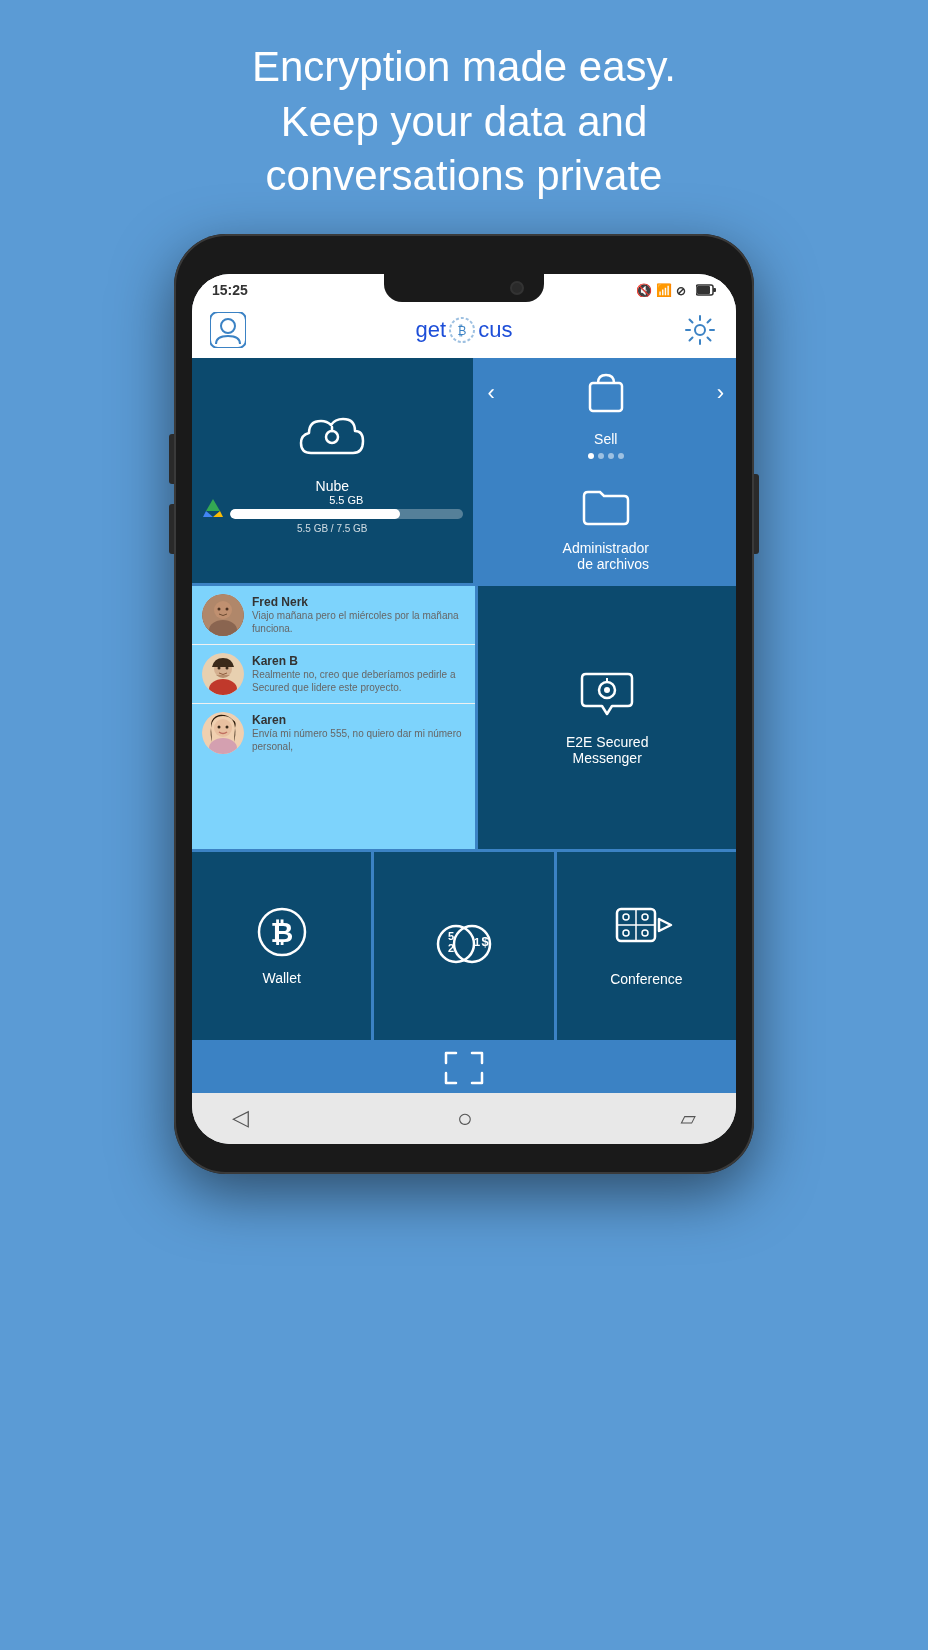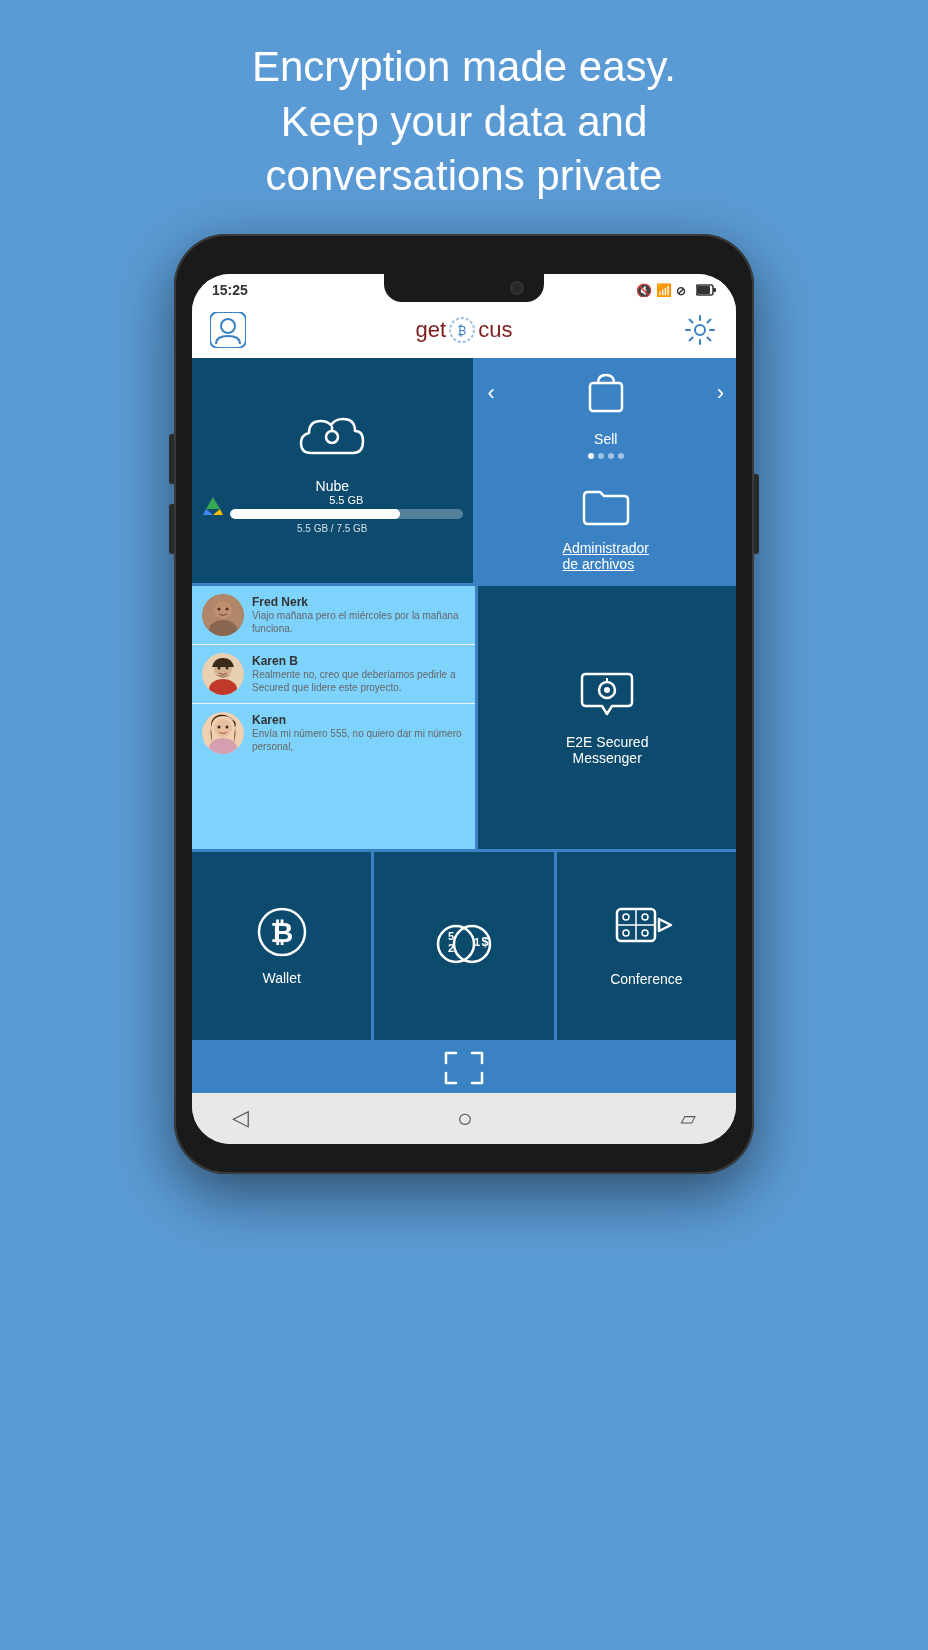--- a/index.html
+++ b/index.html
@@ -91,21 +91,21 @@
     .top-nav {
       background: white;
       display: flex;
       justify-content: space-between;
       align-items: center;
       padding: 10px 18px;
       flex-shrink: 0;
     }
     .app-logo {
       font-size: 22px;
-      color: #7f1d1d;
+      color: #1d4ed8;
       font-weight: 500;
       display: flex;
       align-items: center;
       gap: 2px;
     }
     
     .main-grid {
       flex: 1;
       display: flex;
       flex-direction: column;
@@ -129,21 +129,21 @@
       text-align: center;
       margin-top: 12px;
       color: white;
     }
     
     .nube-cell {
       flex: 1;
     }
     .nube-cell .storage-row {
       display: flex;
-      align-items: center;
+      align-items: flex-end;
       gap: 6px;
       margin-top: 0;
       font-size: 11px;
     }
     .progress-bar-wrap {
       flex: 1;
       height: 10px;
       background: rgba(255,255,255,0.3);
       border-radius: 5px;
       overflow: hidden;
@@ -410,21 +410,21 @@
               <div class="dot"></div>
               <div class="dot"></div>
               <div class="dot"></div>
             </div>
           </div>
 
           <div class="files-row-cell">
             <svg width="52" height="44" viewBox="0 0 52 44">
               <path d="M4 12 Q4 8 8 8 L20 8 L24 12 L44 12 Q48 12 48 16 L48 36 Q48 40 44 40 L8 40 Q4 40 4 36 Z" fill="none" stroke="white" stroke-width="2.5"></path>
             </svg>
-            <span class="cell-label" style="white-space:pre-line;text-align:left;text-decoration:underline;">Administrador
+            <span class="cell-label" style="white-space:pre-line;text-align:right;">Administrador
 de archivos</span>
           </div>
         </div>
       </div>
 
       <div class="row-messenger">
 
         <div class="contacts-cell">
 
           <div class="contact-item">

